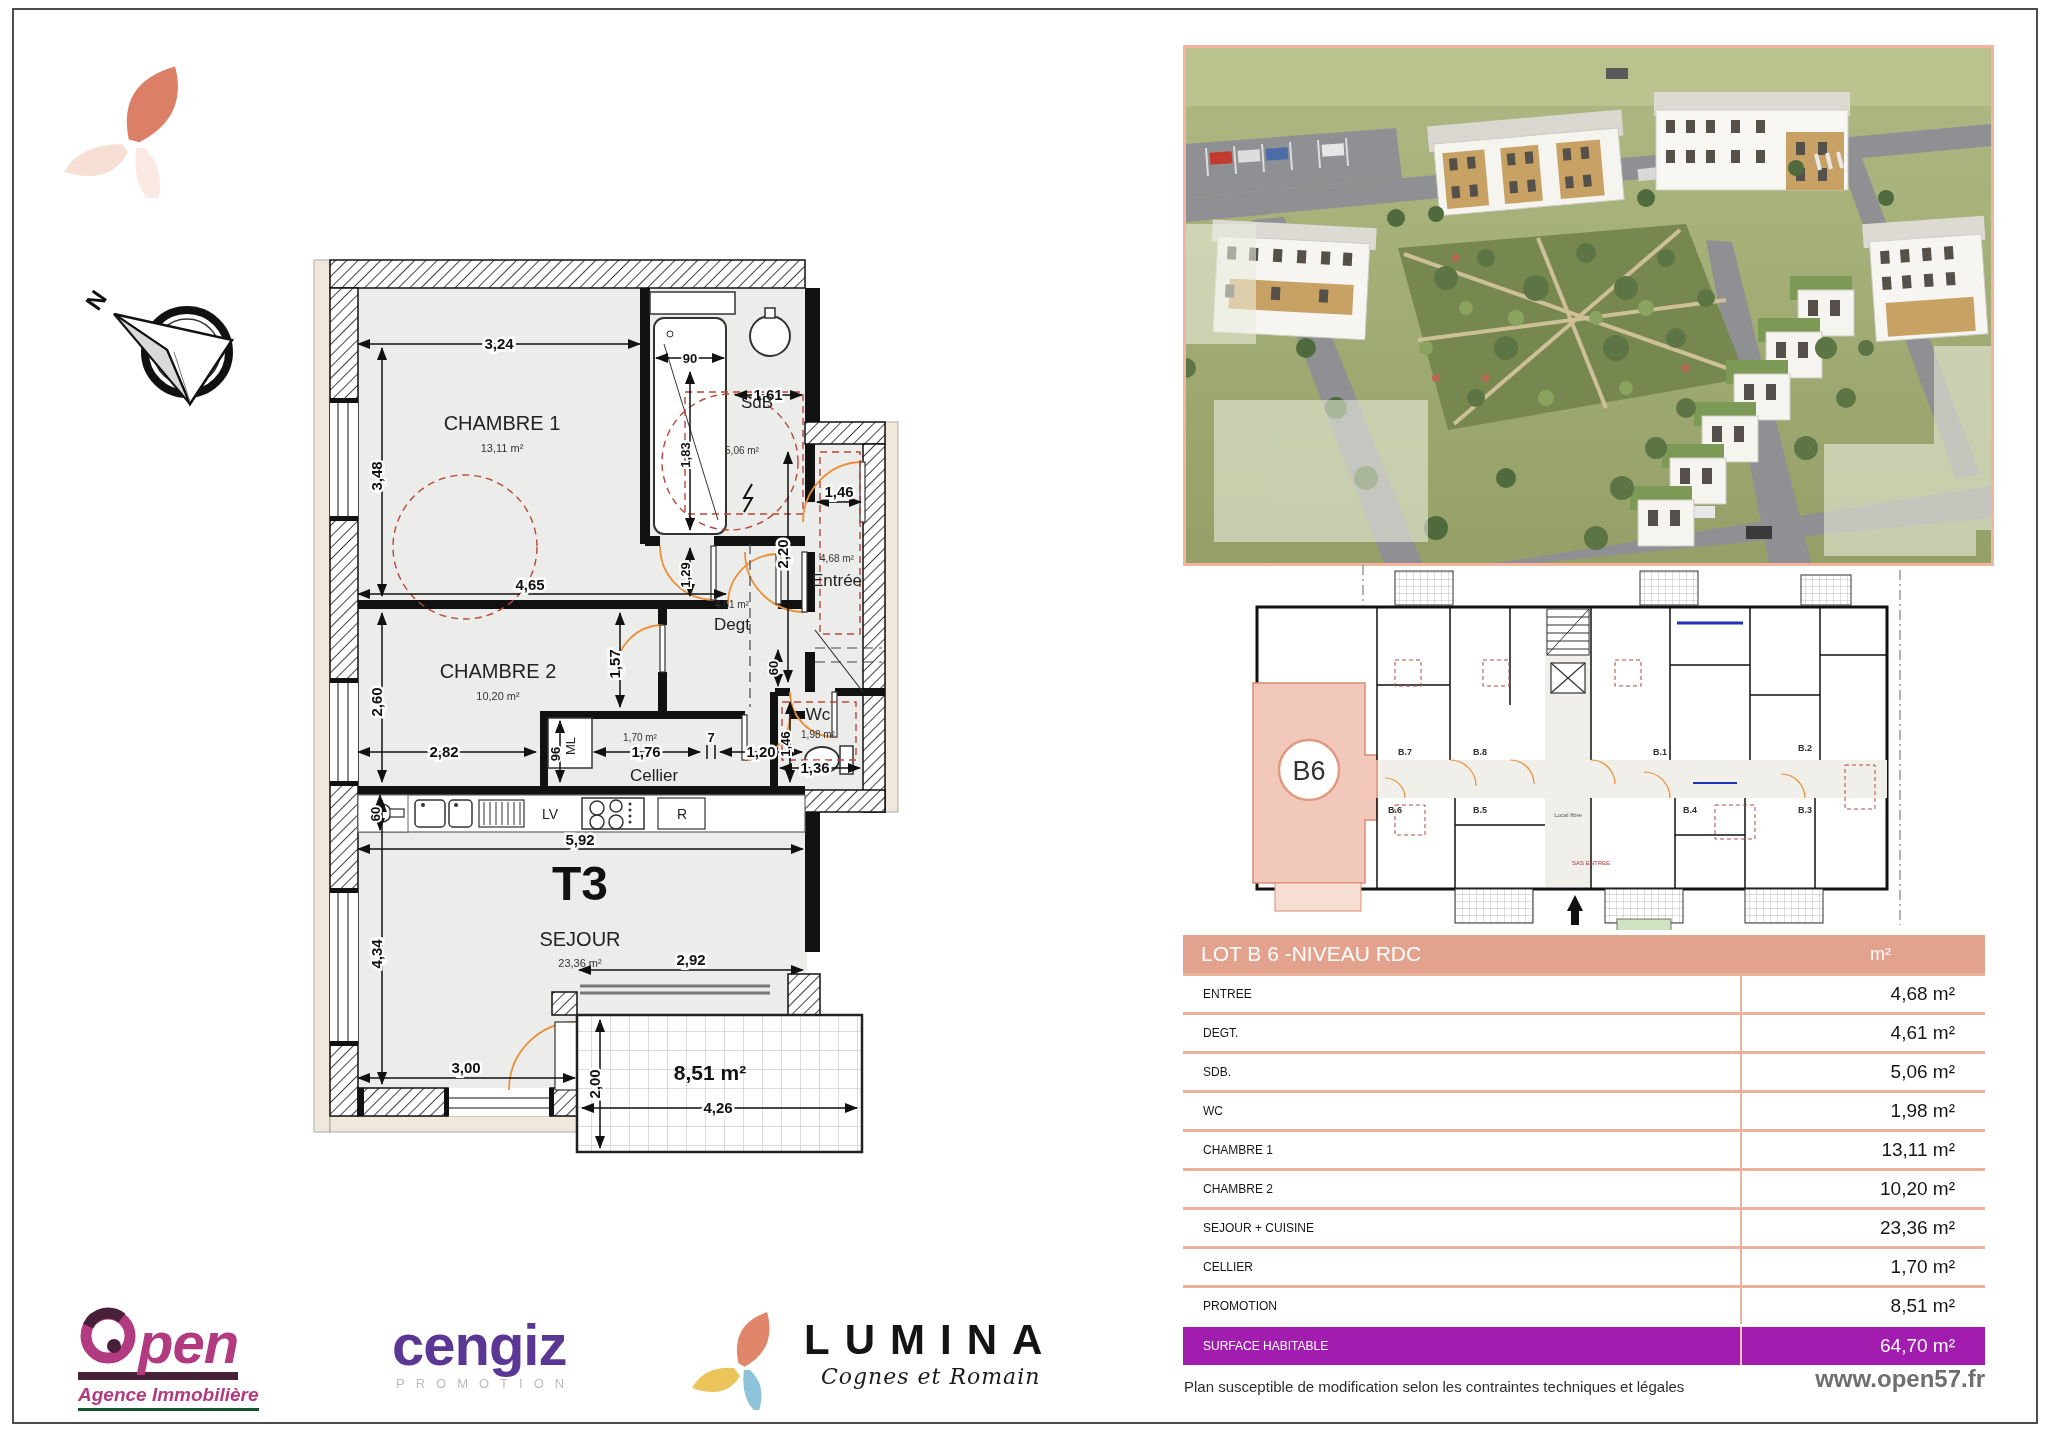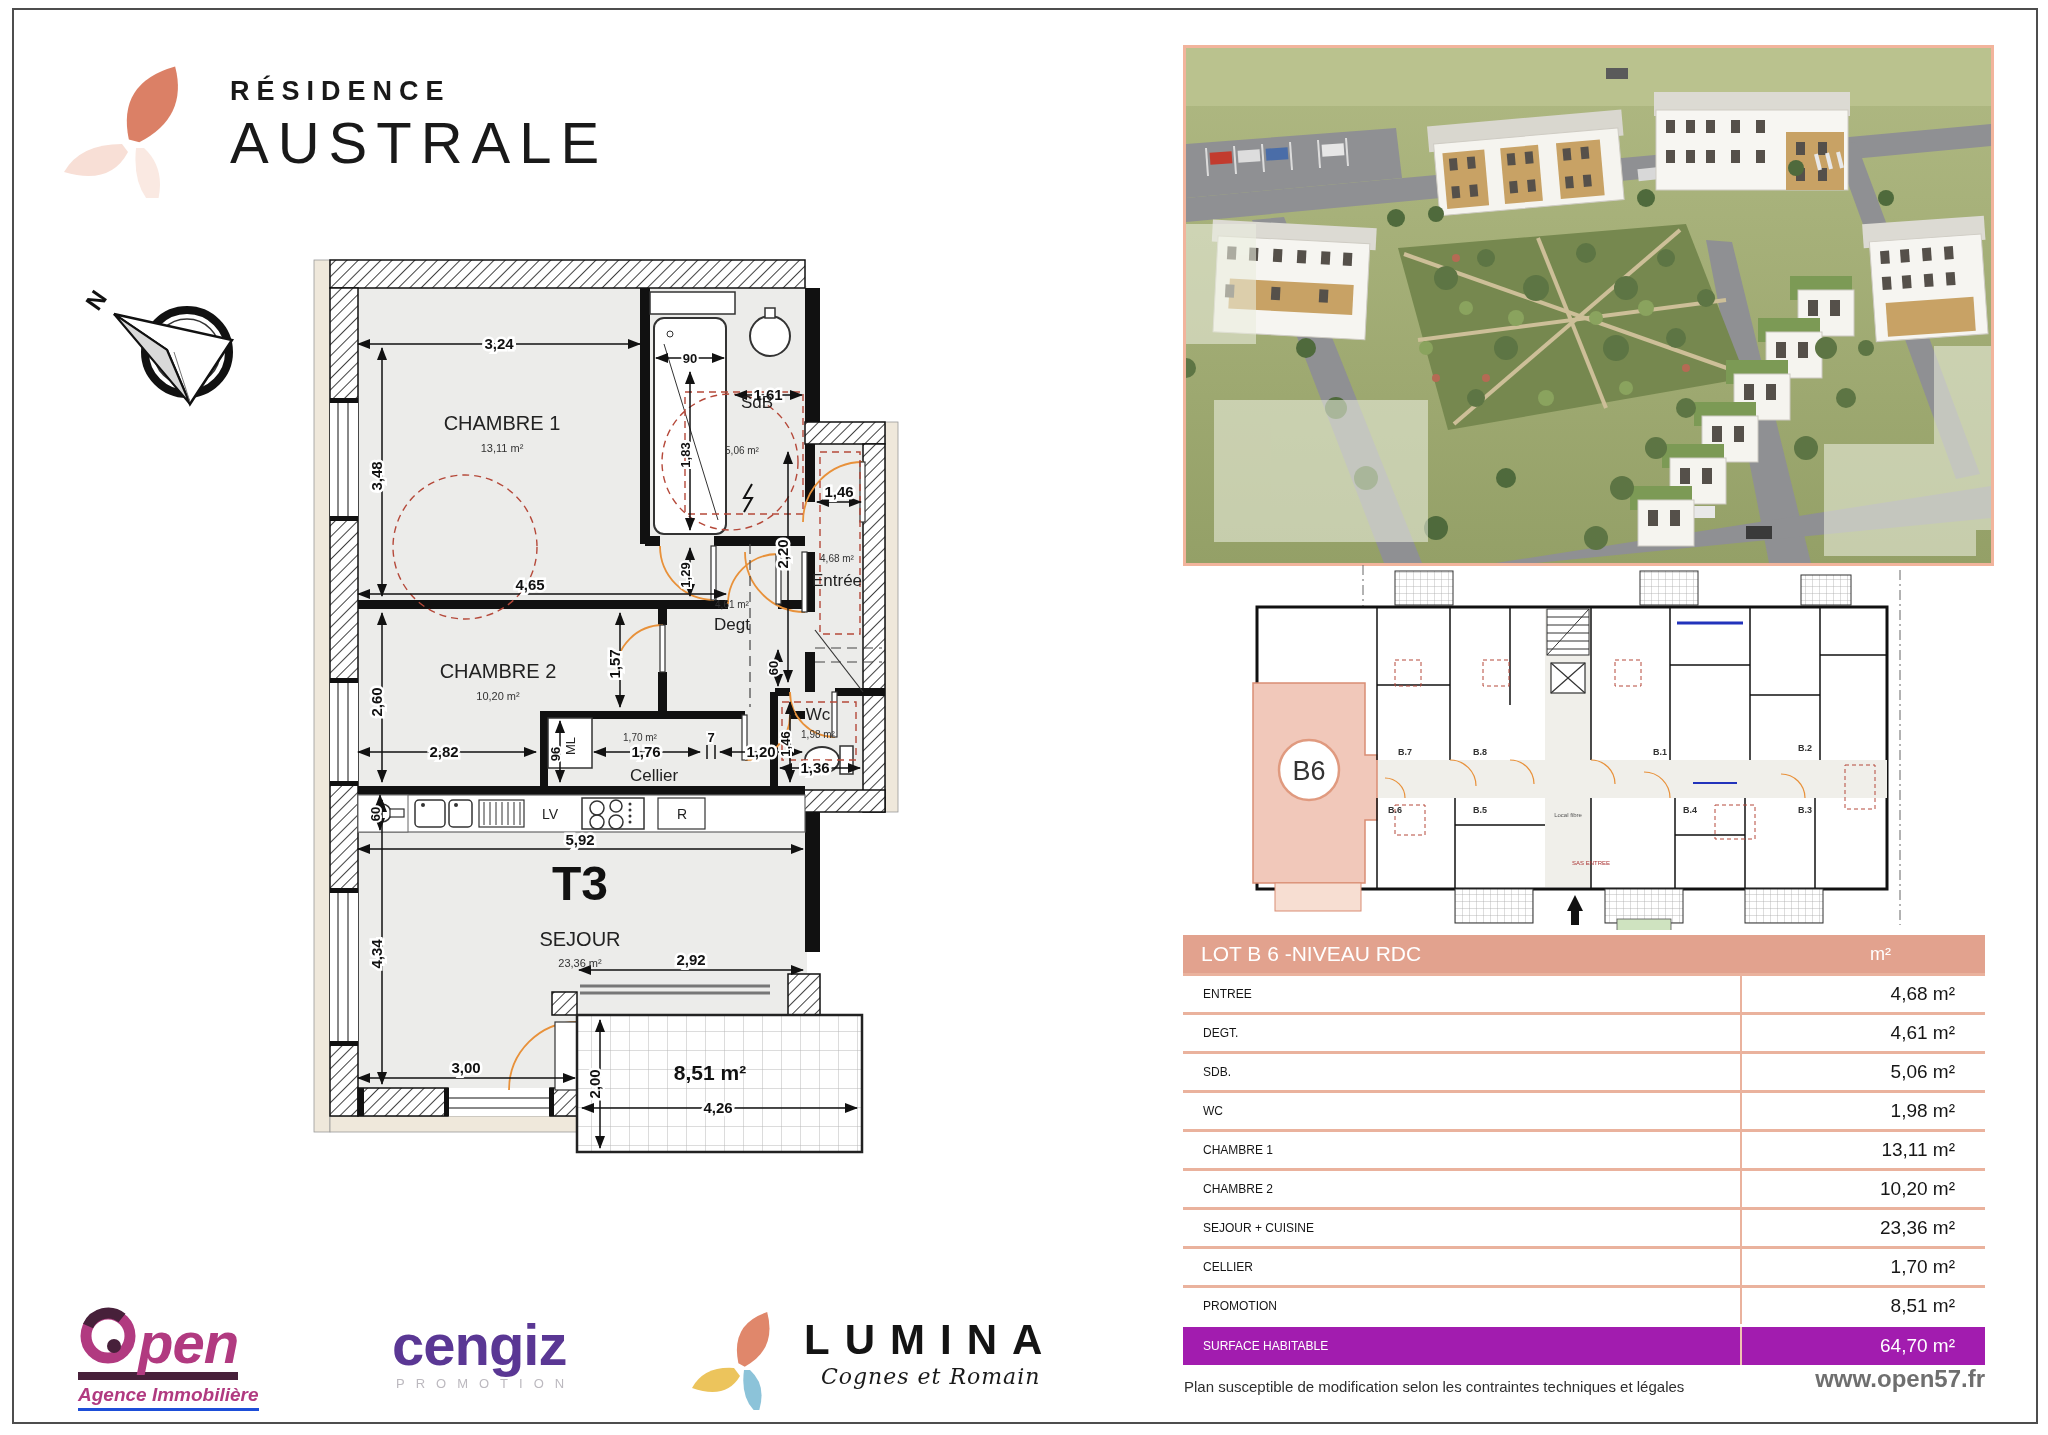--- a/index.html
+++ b/index.html
@@ -25,21 +25,21 @@
   .t-total .t-value{color:#fff;}
 
   
   .disclaimer{font-size:15px;color:#2e2e2e;}
   .website{font-size:24px;font-weight:bold;color:#6f6f6f;}
 
   
   .open-line{display:flex;align-items:flex-end;}
   .open-pen{font-size:58px;font-weight:bold;color:#b13a80;line-height:0.8;letter-spacing:-1px;}
   .open-bar{height:8px;background:#47203a;width:160px;margin-top:6px;}
-  .open-sub{font-size:19px;font-weight:bold;color:#b13a80;border-bottom:3px solid #1d4ed8;padding-bottom:2px;margin-top:4px;display:inline-block;}
+  .open-sub{font-size:19px;font-weight:bold;color:#b13a80;border-bottom:3px solid #14532d;padding-bottom:2px;margin-top:4px;display:inline-block;}
   .cengiz-name{font-size:58px;font-weight:bold;color:#5a3794;line-height:1;letter-spacing:-1px;}
   .cengiz-sub{font-size:13px;letter-spacing:11px;color:#bcb9bf;margin-top:2px;padding-left:4px;}
   .lumina-name{font-size:42px;letter-spacing:15px;color:#141414;font-weight:600;}
   .lumina-sub{font-family:"DejaVu Serif",serif;font-style:italic;font-size:22px;color:#1a1a1a;letter-spacing:1px;}
 
   svg text{font-family:"Liberation Sans",sans-serif;}
   .dim{font-size:15px;font-weight:bold;fill:#111;text-anchor:middle;paint-order:stroke;stroke:#fff;stroke-width:5px;}
   .dimS{font-size:13px;font-weight:bold;fill:#111;text-anchor:middle;paint-order:stroke;stroke:#fff;stroke-width:4px;}
   .rm{font-size:20px;fill:#222;text-anchor:middle;}
   .rmS{font-size:17px;fill:#222;text-anchor:middle;}
@@ -55,24 +55,20 @@
 
 <div id="page">
   <div class="frame"></div>
 
   <div class="abs" style="left:62px;top:48px;width:560px;height:150px;display:flex;">
     <svg width="150" height="150" viewBox="0 0 150 150">
       <path d="M62 88 Q58 30 118 22 Q124 74 72 92 Z" fill="#DB8066" transform="rotate(-8 90 55)"></path>
       <path d="M60 96 Q18 96 2 124 Q48 138 66 104 Z" fill="#F8DFD6"></path>
       <path d="M74 100 Q70 142 94 160 Q106 122 82 100 Z" fill="#FAE9E2"></path>
     </svg>
-    <div style="margin-left:18px;margin-top:28px;">
-      <div class="brand-text1">RÉSIDENCE</div>
-      <div class="brand-text2">AUSTRALE</div>
-    </div>
   </div>
 
   <svg class="abs" style="left:82px;top:282px;" width="175" height="135" viewBox="0 0 175 135">
     <circle cx="105" cy="70" r="42" fill="none" stroke="#111" stroke-width="8"></circle>
     <circle cx="105" cy="70" r="33" fill="none" stroke="#333" stroke-width="1.5"></circle>
     <polygon points="32,32 150,58 108,122 85,68" fill="#fff" stroke="#111" stroke-width="2.5"></polygon>
     <polygon points="32,32 85,68 108,122" fill="#d9d9d9" stroke="#111" stroke-width="2"></polygon>
     <path d="M92 70 L108 120" stroke="#777" stroke-width="1"></path>
     <text x="16" y="30" transform="rotate(-55 16 30)" style="font-size:24px;font-weight:bold;fill:#111">N</text>
   </svg>

